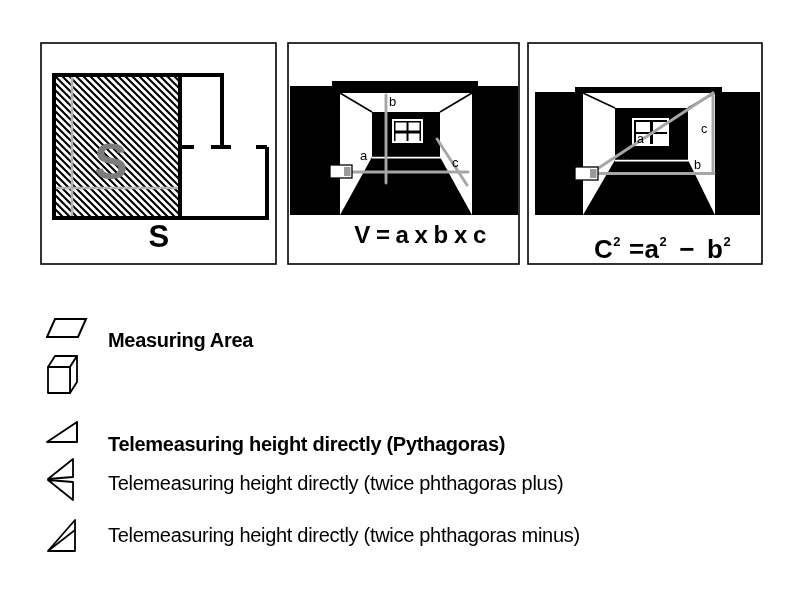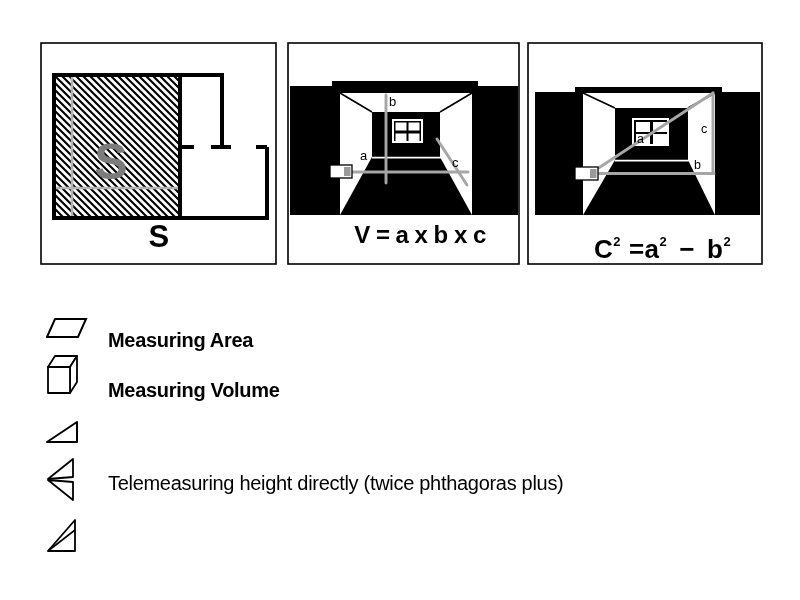--- a/index.html
+++ b/index.html
@@ -134,29 +134,29 @@
   <div class="legend-row" style="top:356px">
     <span class="icon-box">
         <svg class="nudge-up" width="36" height="42" viewBox="0 0 36 42">
       <g fill="#ffffff" stroke="#000" stroke-width="1.8" stroke-linejoin="round">
         <polygon points="2,14 9,3 31,3 24,14"></polygon>
         <polygon points="24,14 31,3 31,29 24,40"></polygon>
         <rect x="2" y="14" width="22" height="26"></rect>
       </g>
     </svg>
       </span>
-    <span class="legend-label strong">Measuring Volume</span>
   </div>
 
   <div class="legend-row" style="top:410px">
     <span class="icon-box">
         <svg width="33" height="24" viewBox="0 0 33 24">
       <polygon points="1,22 31,22 31,2" fill="#ffffff" stroke="#000" stroke-width="2" stroke-linejoin="round"></polygon>
     </svg>
       </span>
+    <span class="legend-label strong">Telemeasuring height directly (Pythagoras)</span>
   </div>
 
   <div class="legend-row" style="top:461px">
     <span class="icon-box">
         <svg class="nudge-up" width="30" height="44" viewBox="0 0 30 44">
       <g fill="#ffffff" stroke="#000" stroke-width="1.8" stroke-linejoin="round">
         <polygon points="2,22 27,2 27,20"></polygon>
         <polygon points="2,23 27,25 27,43"></polygon>
       </g>
     </svg>
@@ -164,15 +164,16 @@
     <span class="legend-label">Telemeasuring height directly (twice phthagoras plus)</span>
   </div>
 
   <div class="legend-row" style="top:513px">
     <span class="icon-box">
         <svg width="32" height="36" viewBox="0 0 32 36">
       <polygon points="2,34 29,34 29,3" fill="#ffffff" stroke="#000" stroke-width="1.8" stroke-linejoin="round"></polygon>
       <line x1="2" y1="34" x2="29" y2="13" stroke="#000" stroke-width="1.6"></line>
     </svg>
       </span>
+    <span class="legend-label">Telemeasuring height directly (twice phthagoras minus)</span>
   </div>
 
 </div>
 
 </body></html>

